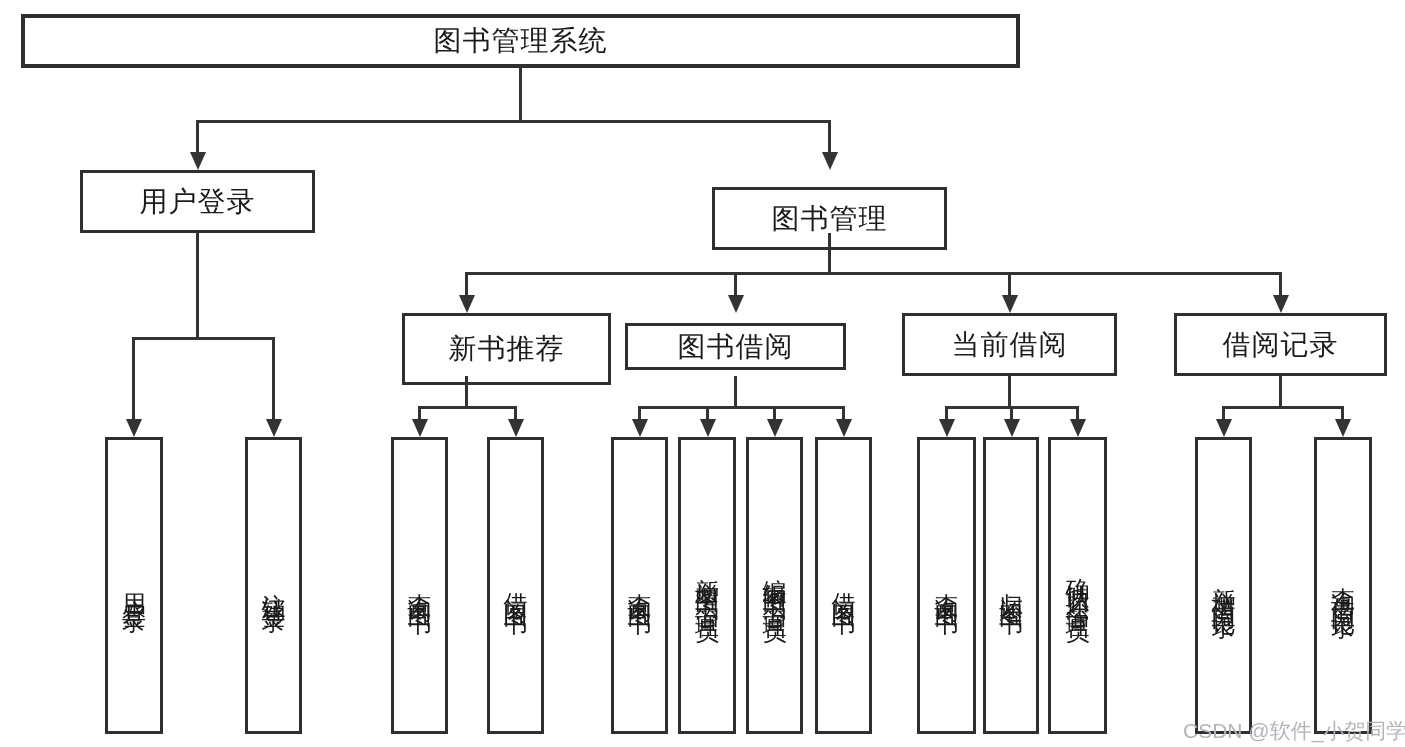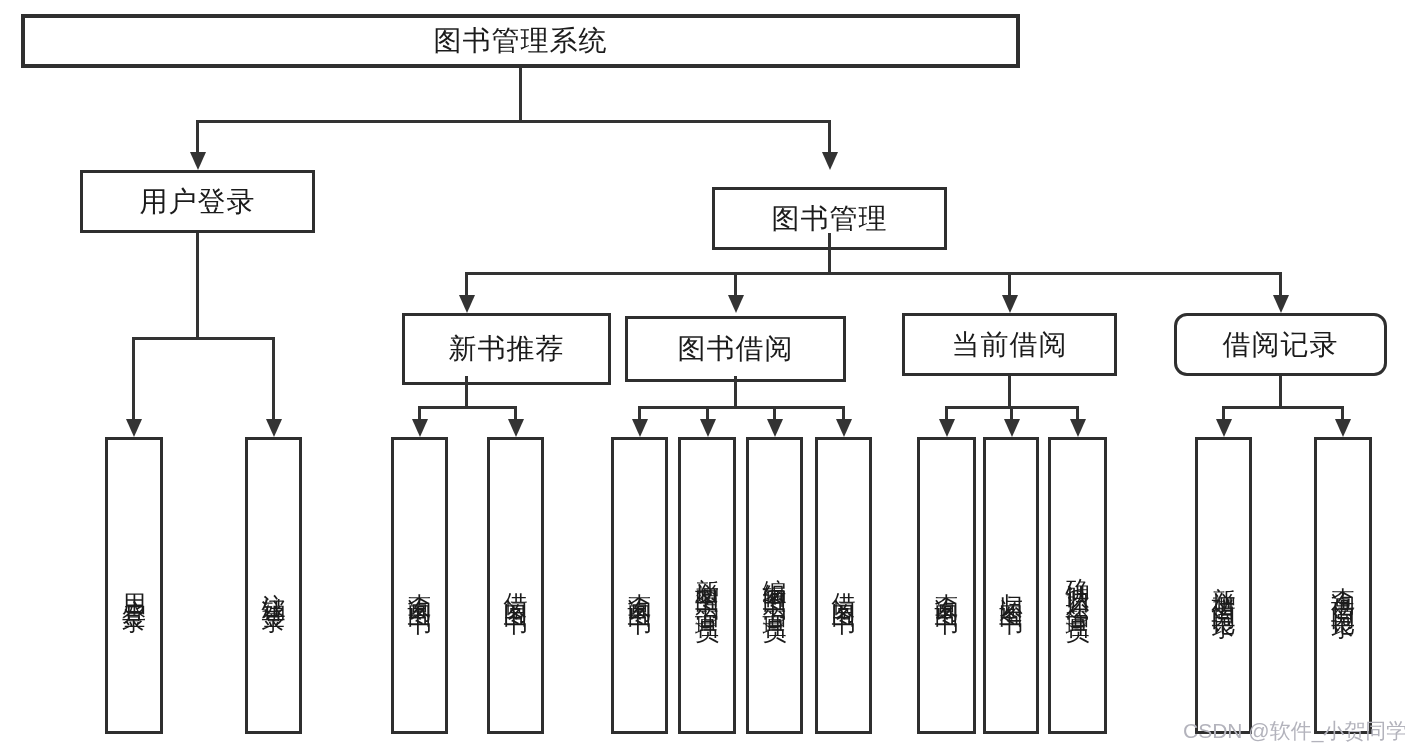--- a/index.html
+++ b/index.html
@@ -72,29 +72,29 @@
   </div>
 
   <div class="box" style="left:712px; top:170px; width:235px; height:63px;margin-top:17px;">
     <span class="hlabel">图书管理</span>
   </div>
 
   <div class="box" style="left:362px; top:313px; width:209px; height:72px;margin-left:40px;">
     <span class="hlabel">新书推荐</span>
   </div>
 
-  <div class="box" style="left:625px; top:316px; width:221px; height:66px;text-align:center;">
+  <div class="box" style="left:625px; top:323px; width:221px; height:47px;text-align:center;">
     <span class="hlabel">图书借阅</span>
   </div>
 
   <div class="box" style="left:902px; top:313px; width:215px; height:63px;font-family:Liberation Serif, serif;">
     <span class="hlabel">当前借阅</span>
   </div>
 
-  <div class="box" style="left:1174px; top:313px; width:213px; height:63px;border-radius:13px;">
+  <div class="box" style="left:1174px; top:313px; width:213px; height:63px;">
     <span class="hlabel">借阅记录</span>
   </div>
 
   <div class="box vbox" style="left:105px; top:437px; width:58px; height:297px;">
     <span class="vlabel">用户登录</span>
   </div>
   <div class="box vbox" style="left:245px; top:437px; width:57px; height:297px;">
     <span class="vlabel">注销登录</span>
   </div>
 

